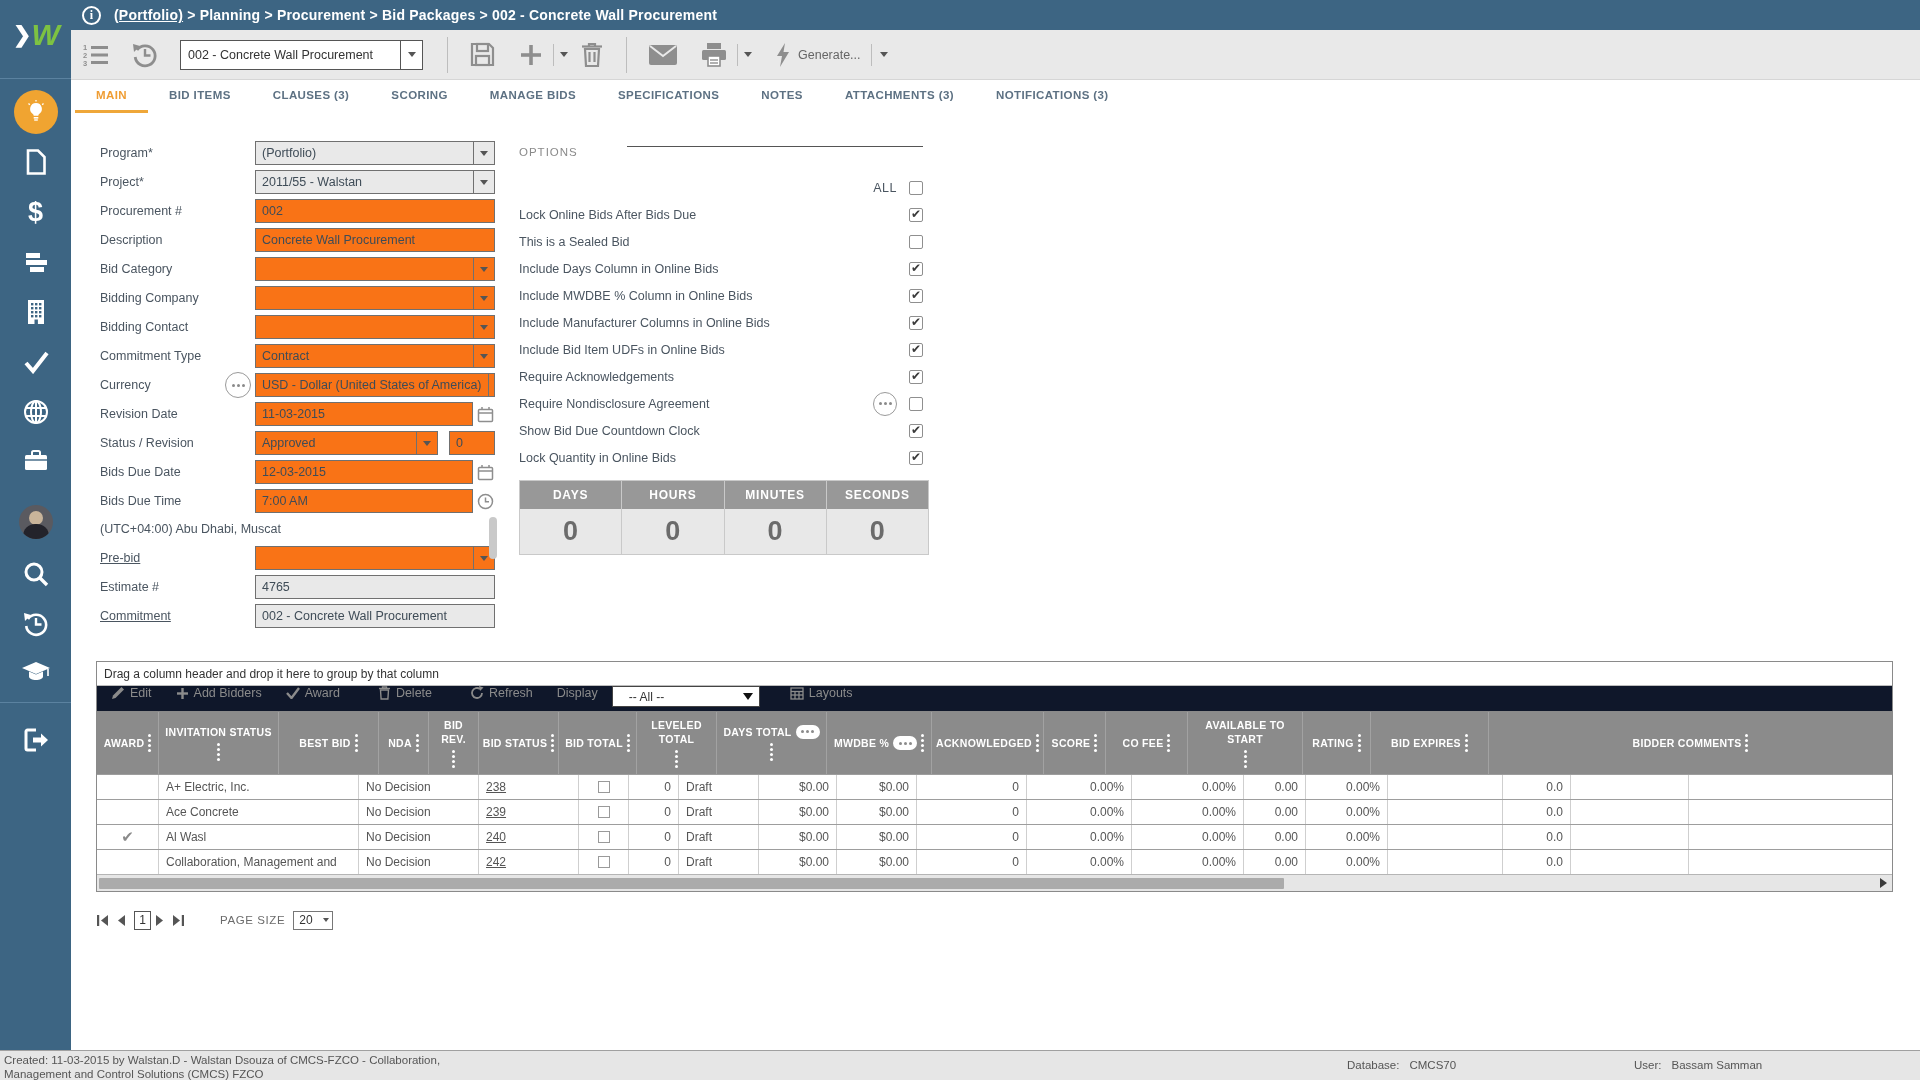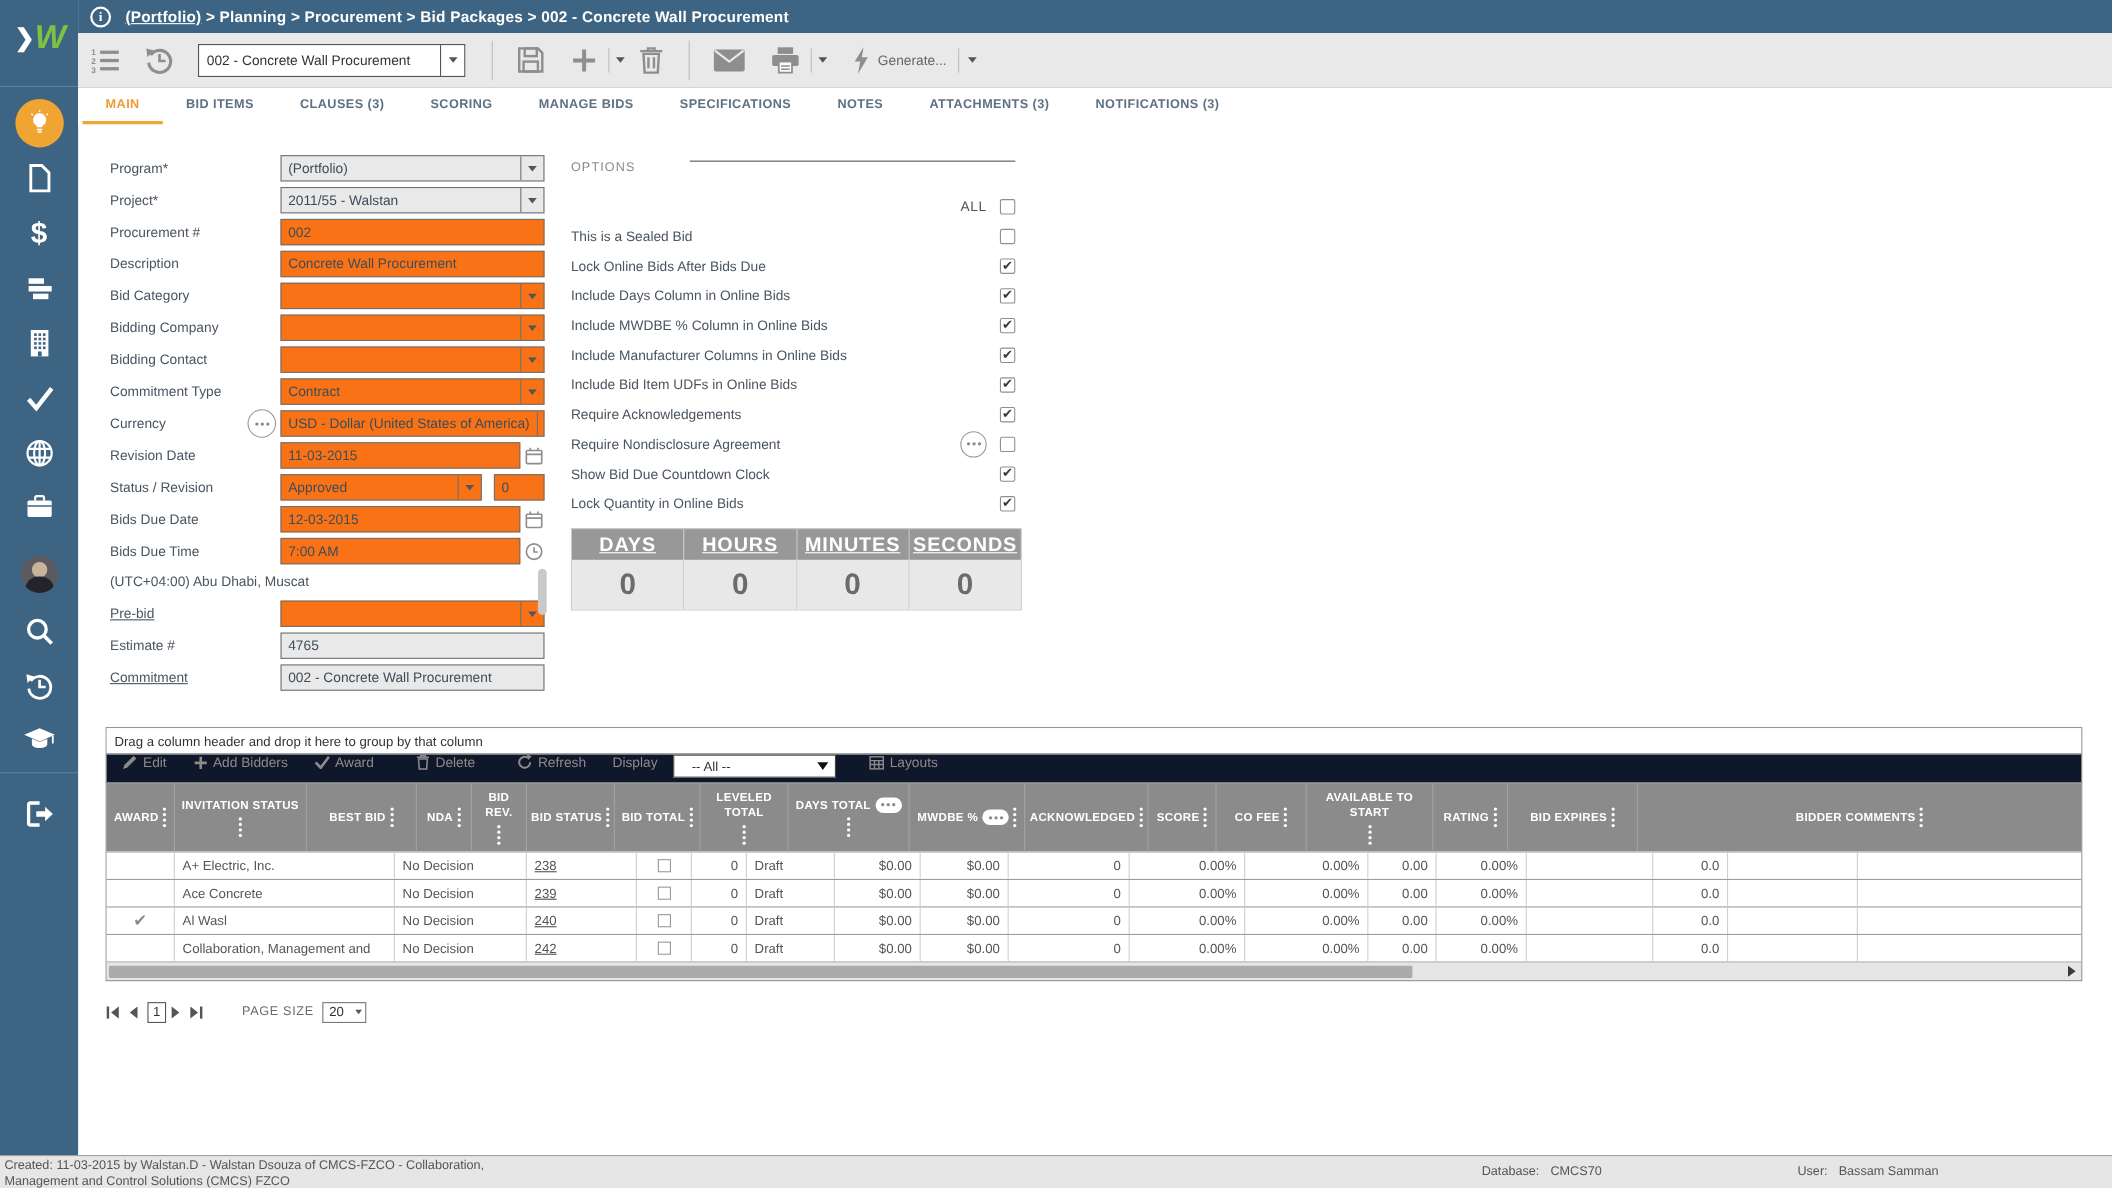--- a/index.html
+++ b/index.html
@@ -77,22 +77,22 @@
   .opt-row .olabel { flex:1; font-size:12.5px; color:#4a5560; }
   .opt-row.all-row .olabel { text-align:right; padding-right:12px; letter-spacing:.5px; }
   .cb { width:14px; height:14px; border:1px solid #8f8f8f; border-radius:2px; background:#fff; position:relative; flex:none; cursor:pointer; }
   .cb[data-checked="true"]::after { content:"\2714"; position:absolute; left:1px; top:-2px; font-size:12px; color:#3a3a3a; }
   .opt-ell { width:24px; height:24px; border:1.5px solid #9a9a9a; border-radius:50%; display:flex; align-items:center;
     justify-content:center; margin-right:12px; cursor:pointer; background:#fff; }
 
   
   .countdown { position:absolute; left:519px; top:480px; width:410px; border:1px solid #c9c9c9; }
   .cd-head { display:flex; }
-  .cd-head div { flex:1; height:28px; background:#989898; color:#fff; font-size:18px; font-weight:600;
-    letter-spacing:.8px; display:flex; align-items:center; justify-content:center; border-right:1px solid #c9c9c9;text-decoration:underline; }
+  .cd-head div { flex:1; height:28px; background:#989898; color:#fff; font-size:12px; font-weight:600;
+    letter-spacing:.8px; display:flex; align-items:center; justify-content:center; border-right:1px solid #c9c9c9; }
   .cd-head div:last-child { border-right:none; }
   .cd-vals { display:flex; }
   .cd-vals div { flex:1; height:45px; background:#e8e8e8; color:#6b6b6b; font-size:27px; font-weight:600;
     display:flex; align-items:center; justify-content:center; border-right:1px solid #c9c9c9; }
   .cd-vals div:last-child { border-right:none; }
 
   
   .grid { position:absolute; left:96px; top:661px; width:1797px; border:1px solid #8a8a8a; }
   .group-bar { height:23px; background:#fff; font-size:12px; color:#333; display:flex; align-items:center; padding-left:7px; }
   .grid-toolbar { height:27px; background:#0f172a; border-top:1px solid #bdbdbd; border-bottom:1px solid #8a8a8a;
@@ -582,26 +582,26 @@
   <section class="options-col">
     <div class="opt-head">
         <span class="opt-title">OPTIONS</span>
         <span class="opt-rule"></span>
       </div>
     <div class="opt-row all-row">
         <span class="olabel">ALL</span>
         <span class="cb" data-checked="false"></span>
       </div>
     <div class="opt-row">
+        <span class="olabel">Lock Online Bids After Bids Due</span>
+        <span class="cb" data-checked="true"></span>
+      </div>
+    <div class="opt-row">
         <span class="olabel">This is a Sealed Bid</span>
         <span class="cb" data-checked="false"></span>
-      </div>
-    <div class="opt-row">
-        <span class="olabel">Lock Online Bids After Bids Due</span>
-        <span class="cb" data-checked="true"></span>
       </div>
     <div class="opt-row">
         <span class="olabel">Include Days Column in Online Bids</span>
         <span class="cb" data-checked="true"></span>
       </div>
     <div class="opt-row">
         <span class="olabel">Include MWDBE % Column in Online Bids</span>
         <span class="cb" data-checked="true"></span>
       </div>
     <div class="opt-row">

